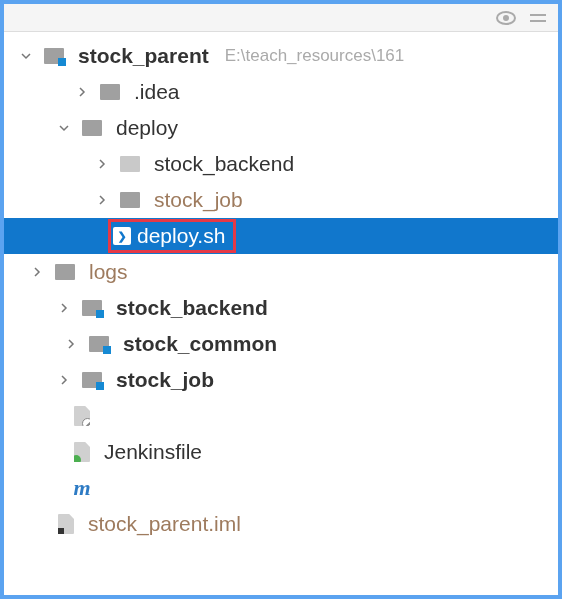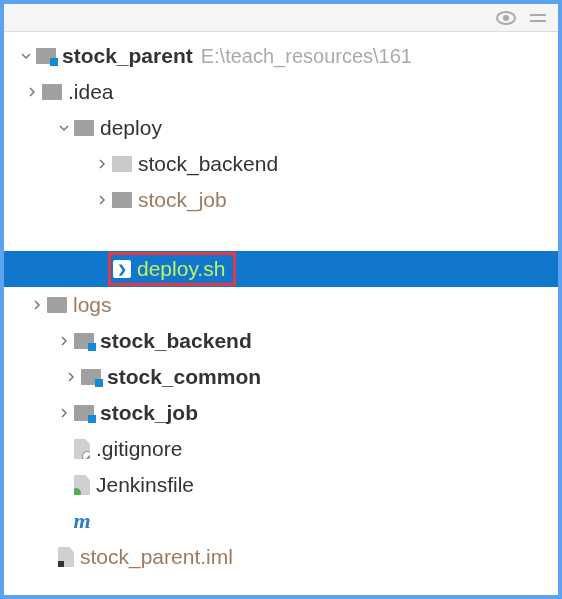--- a/index.html
+++ b/index.html
@@ -5,27 +5,27 @@
     * { margin: 0; padding: 0; box-sizing: border-box; font-family: 'Segoe UI', Arial, sans-serif; }
     body { width: 562px; height: 599px; border: 4px solid #5ba3f0; background: #fff; overflow: hidden; }
     .header-row { height: 28px; background: #f5f5f5; border-bottom: 1px solid #ddd; display: flex; align-items: center; padding-left: 40px; position: relative; }
     .header-eye { position: absolute; right: 42px; width: 20px; height: 14px; border: 2px solid #aaa; border-radius: 50%; background: transparent; }
     .header-eye::after { content:''; position:absolute; width:6px; height:6px; background:#aaa; border-radius:50%; top:50%; left:50%; transform:translate(-50%,-50%);}
     .header-slider { position: absolute; right: 12px; width: 16px; height: 14px; }
     .header-slider::before { content:''; position:absolute; width:16px; height:2px; background:#aaa; top:3px; }
     .header-slider::after { content:''; position:absolute; width:16px; height:2px; background:#aaa; top:9px; }
 
     .tree { padding-top: 6px; }
-    .row { display: flex; align-items: center; height: 36px; font-size: 21px; color: #333; cursor: pointer; white-space: nowrap; }
-    .row.selected { background: #1177cc; color: #bef264; margin-top: 33px; }
+    .row { display: flex; align-items: center; height: 36px; font-size: 21px; color: #333; cursor: pointer; white-space: nowrap; gap: 8px; }
+    .row.selected { background: #1177cc; color: #ffffff; }
     .row.cut .label { color: #9e7b5e; }
     .row .chev { width: 12px; display: inline-flex; justify-content: center; color: #777; margin-right: 4px; font-size: 14px; }
     .row .label { margin-left: 6px; }
     .row .label.bold { font-weight: 700; }
-    .row .path { color: #aaa; margin-left: 8px; font-size: 20px; }
+    .row .path { color: #aaa; margin-left: 8px; font-size: 17px; }
     .icon { width: 20px; height: 16px; display: inline-block; position: relative; flex-shrink: 0; }
     .icon.folder { background: #a0a0a0; border-radius: 1px; }
     .icon.folder-lt { background: #c9c9c9; border-radius: 1px; }
     .icon.folder.mod::after, .icon.folder-lt.mod::after { content:''; position:absolute; width:8px; height:8px; background:#1589d3; bottom:-2px; right:-2px; }
     .icon.sh { width: 18px; height: 18px; background:#1177cc; border-radius: 2px; display:inline-flex; align-items:center; justify-content:center; }
     .icon.sh::after { content:'❯'; color:#fff; font-size:11px; font-weight:bold; }
     .row.selected .icon.sh { background:#fff; }
     .row.selected .icon.sh::after { color:#1177cc; }
     .icon.file { width:16px; height:20px; background:#d0d0d0; border-radius:1px; clip-path: polygon(0 0, 70% 0, 100% 25%, 100% 100%, 0 100%); }
     .icon.file.git::after { content:''; position:absolute; width:9px; height:9px; border:1.5px solid #888; border-radius:50%; bottom:-3px; right:-3px; background:#fff; }
@@ -49,21 +49,21 @@
     <span class="chev">
       <svg width="10" height="10" viewBox="0 0 10 10">
           <path d="M1 3 L5 7 L9 3" stroke="#777" stroke-width="1.5" fill="none"></path>
         </svg>
     </span>
     <span class="icon folder mod"></span>
     <span class="label bold">stock_parent</span>
     <span class="path">E:\teach_resources\161</span>
   </div>
 
-  <div class="row" style="padding-left:22px">
+  <div class="row" style="padding-left:72px">
     <span class="chev">
       <svg width="10" height="10" viewBox="0 0 10 10">
           <path d="M3 1 L7 5 L3 9" stroke="#777" stroke-width="1.5" fill="none"></path>
         </svg>
     </span>
     <span class="icon folder"></span>
     <span class="label">.idea</span>
   </div>
 
   <div class="row" style="padding-left:54px">
@@ -138,21 +138,20 @@
       <svg width="10" height="10" viewBox="0 0 10 10">
           <path d="M3 1 L7 5 L3 9" stroke="#777" stroke-width="1.5" fill="none"></path>
         </svg>
     </span>
     <span class="icon folder mod"></span>
     <span class="label bold">stock_job</span>
   </div>
 
   <div class="row" style="padding-left:70px">
     <span class="icon file git"></span>
-    <span class="label">.gitignore</span>
   </div>
 
   <div class="row" style="padding-left:70px">
     <span class="icon file jenkins"></span>
     <span class="label">Jenkinsfile</span>
   </div>
 
   <div class="row" style="padding-left:68px">
     <span class="icon maven">m</span>
   </div>

